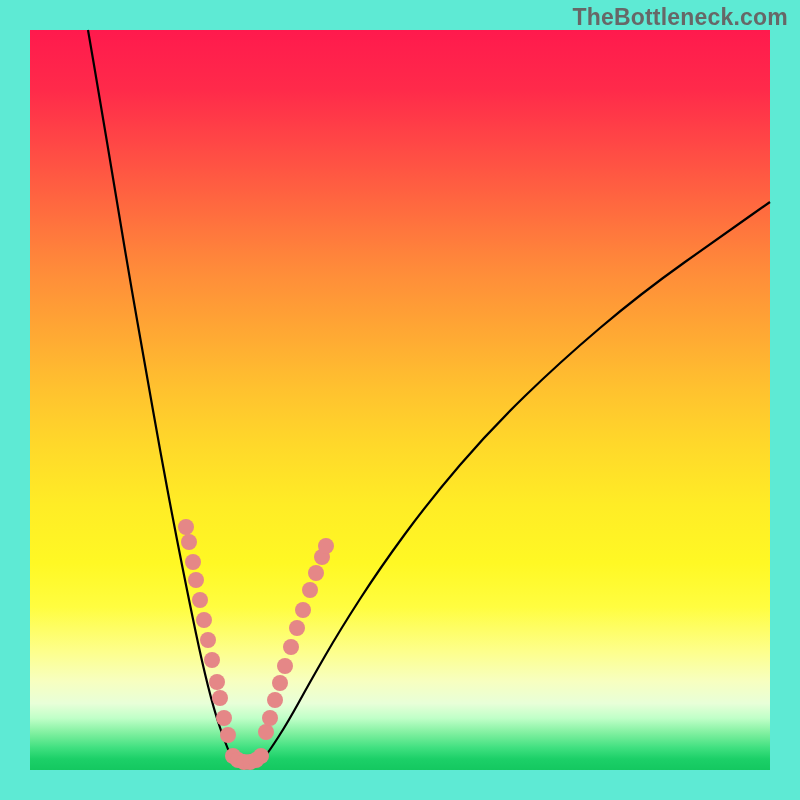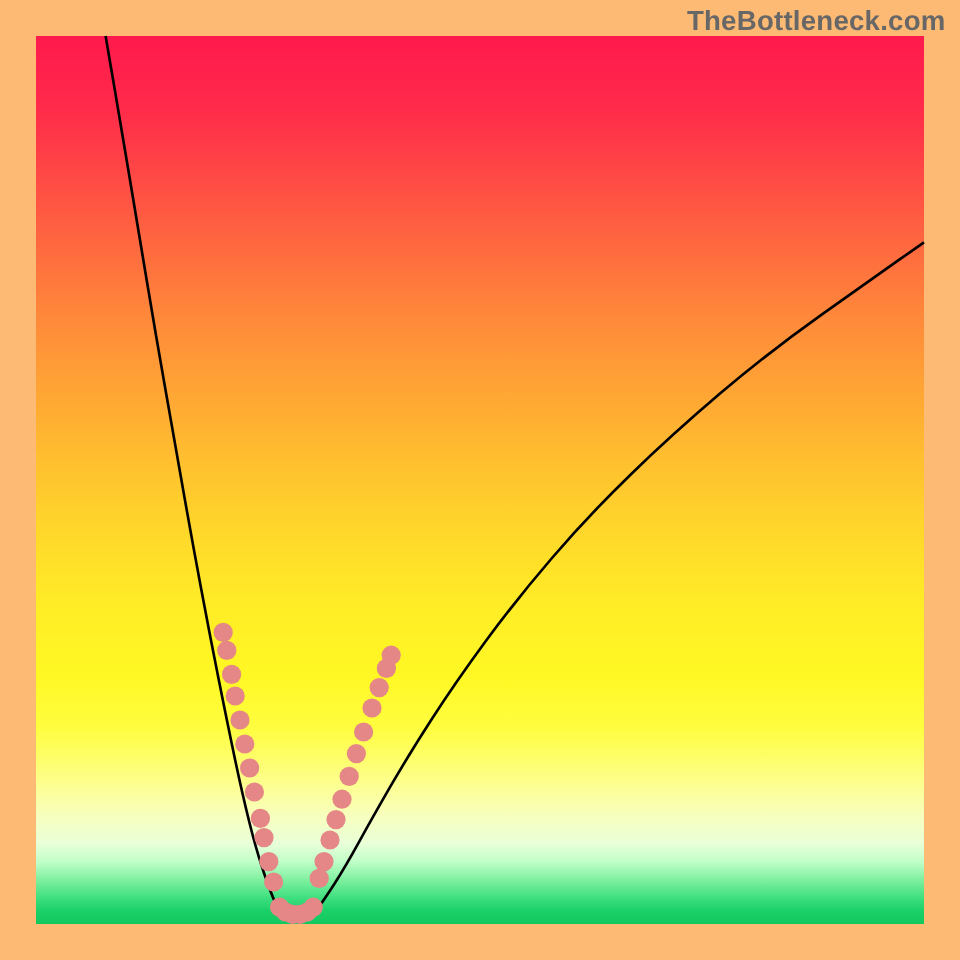--- a/index.html
+++ b/index.html
@@ -1,21 +1,21 @@
 <!DOCTYPE html>
 <html><head>
 <meta charset="utf-8">
 <style>
   * { margin: 0; padding: 0; box-sizing: border-box; }
   html, body { width: 800px; height: 800px; overflow: hidden; background: #000; }
   .frame {
     position: relative;
     width: 800px;
     height: 800px;
-    background: #fdba74;
+    background: #5eead4;
   }
   .plot-area {
     position: absolute;
     left: 30px;
     top: 30px;
     width: 740px;
     height: 740px;
     background: linear-gradient(to bottom,
       #ff1a4d 0%,
       #ff2a4a 8%,

